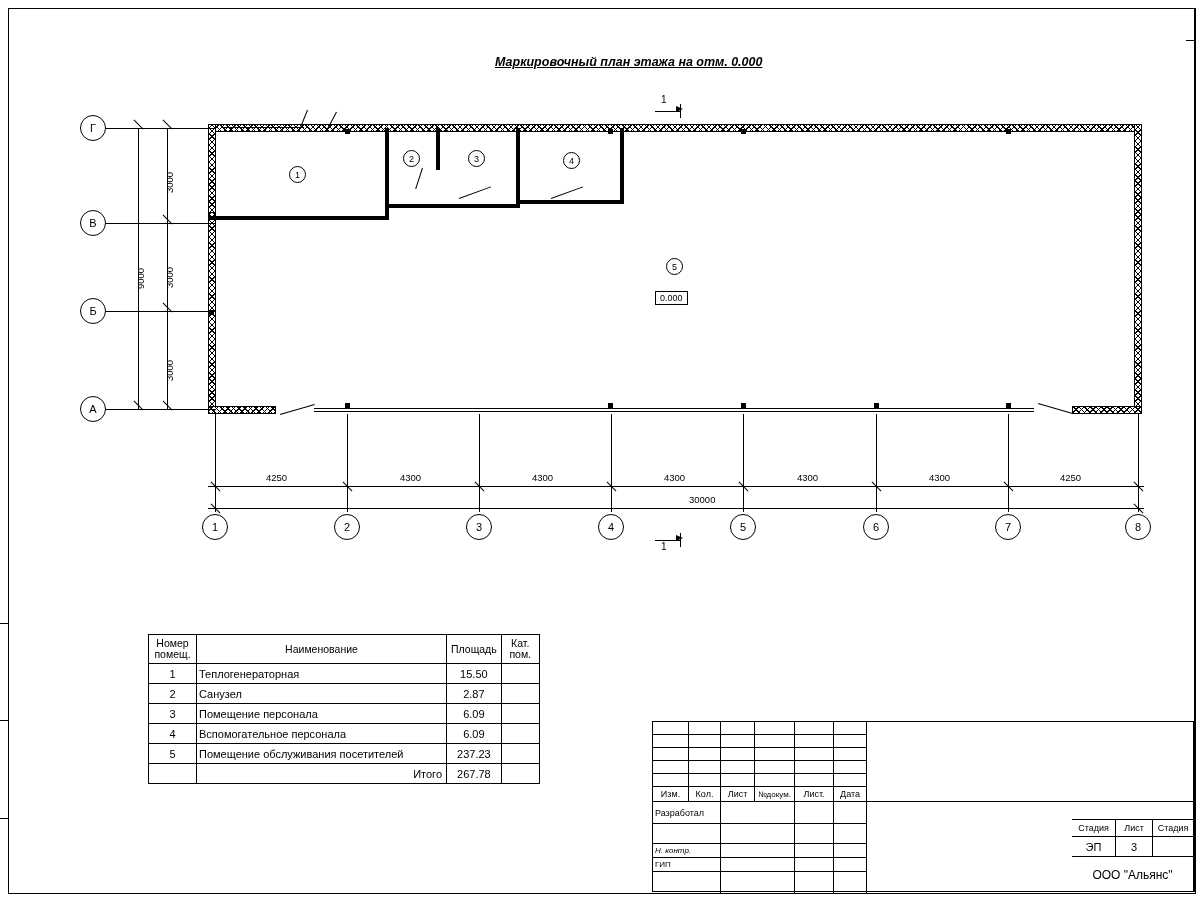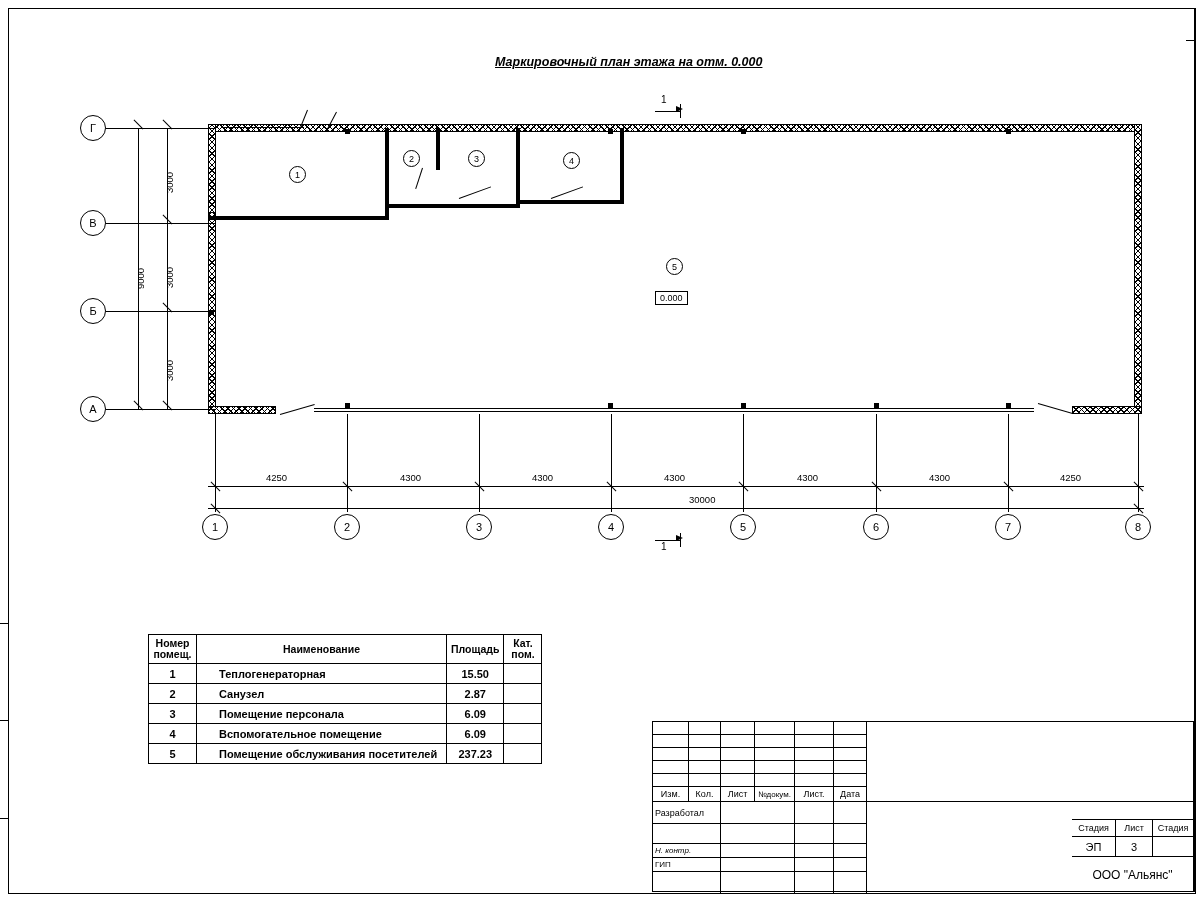--- a/index.html
+++ b/index.html
@@ -98,27 +98,27 @@
   
   table.expl {
     position: absolute;
     left: 148px; top: 634px;
     border-collapse: collapse;
     font-size: 11px;
   }
   table.expl td, table.expl th {
     border: 1px solid #000;
     padding: 3px 4px;
-    font-weight: bold;
+    font-weight: normal;
     text-align: center;
     height: 20px;
     box-sizing: border-box;
   }
   table.expl th { font-size: 10.5px; line-height: 1.05; }
-  table.expl td.name { text-align: left; padding-left: 22px; }
+  table.expl td.name { text-align: left; padding-left: 2px; }
   table.expl td.total-label { text-align: right; border-left: none; }
   .col-num { width: 48px; }
   .col-name { width: 250px; }
   .col-area { width: 54px; }
   .col-cat { width: 38px; }
 
   
   #stamp {
     position: absolute;
     left: 652px; top: 721px;
@@ -311,28 +311,34 @@
         <td></td>
       </tr>
       <tr>
         <td>3</td>
         <td class="name">Помещение персонала</td>
         <td>6.09</td>
         <td></td>
       </tr>
       <tr>
         <td>4</td>
-        <td class="name">Вспомогательное помещение</td>
+        <td class="name">Вспомогательное персонала</td>
         <td>6.09</td>
         <td></td>
       </tr>
       <tr>
         <td>5</td>
         <td class="name">Помещение обслуживания посетителей</td>
         <td>237.23</td>
+        <td></td>
+      </tr>
+      <tr>
+        <td></td>
+        <td class="total-label">Итого</td>
+        <td>267.78</td>
         <td></td>
       </tr>
     </tbody>
   </table>
 
   <div id="stamp">
 
     <div class="cell" style="left:0;top:0;width:36px;height:13px;"></div>
     <div class="cell" style="left:36px;top:0;width:32px;height:13px;"></div>
     <div class="cell" style="left:68px;top:0;width:34px;height:13px;"></div>

